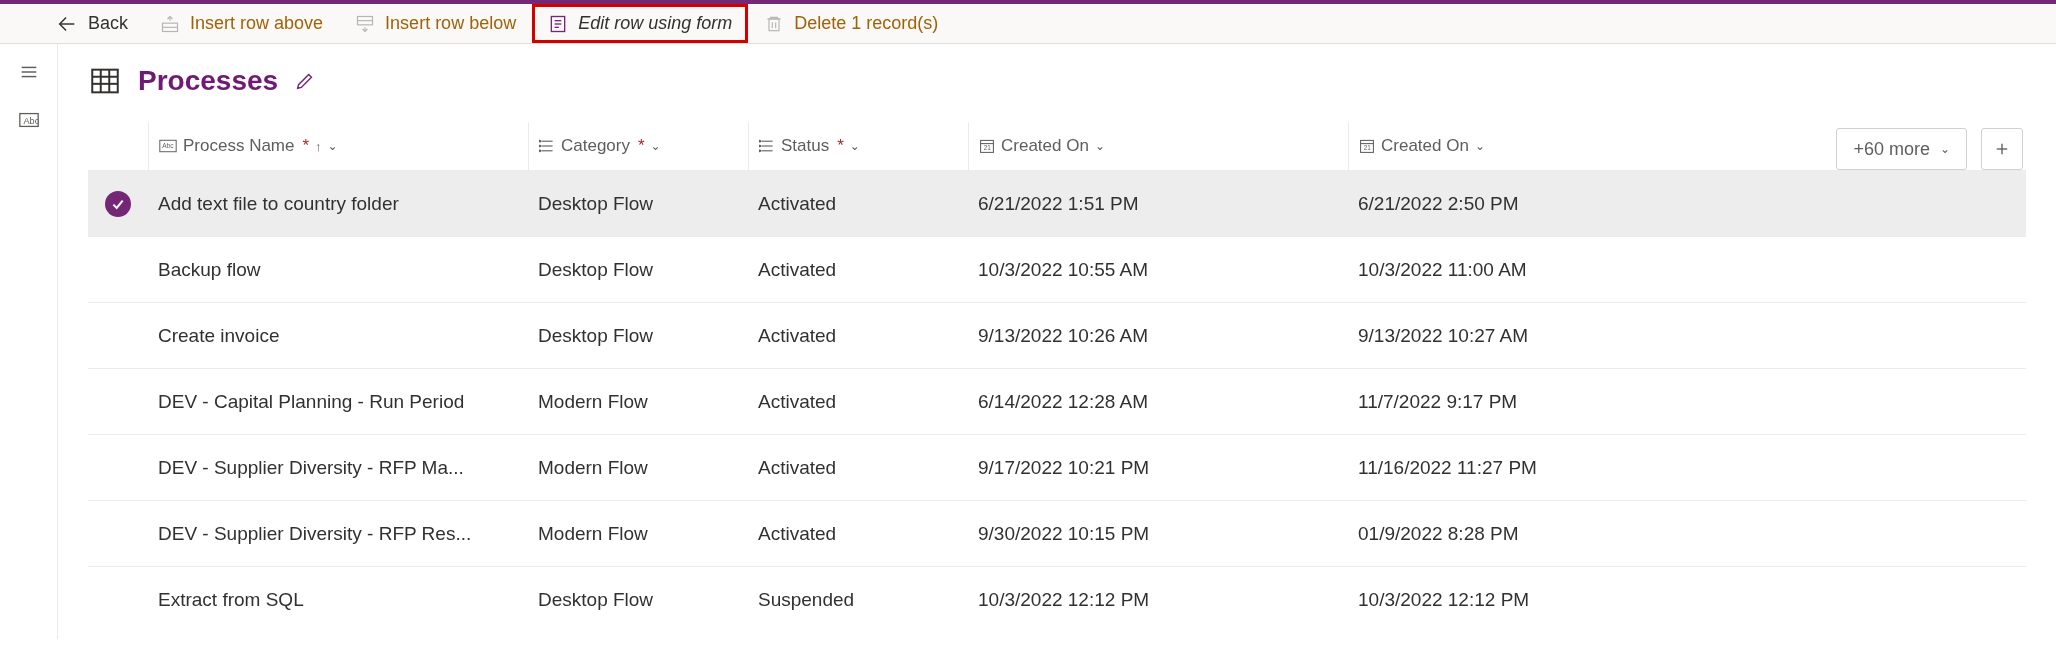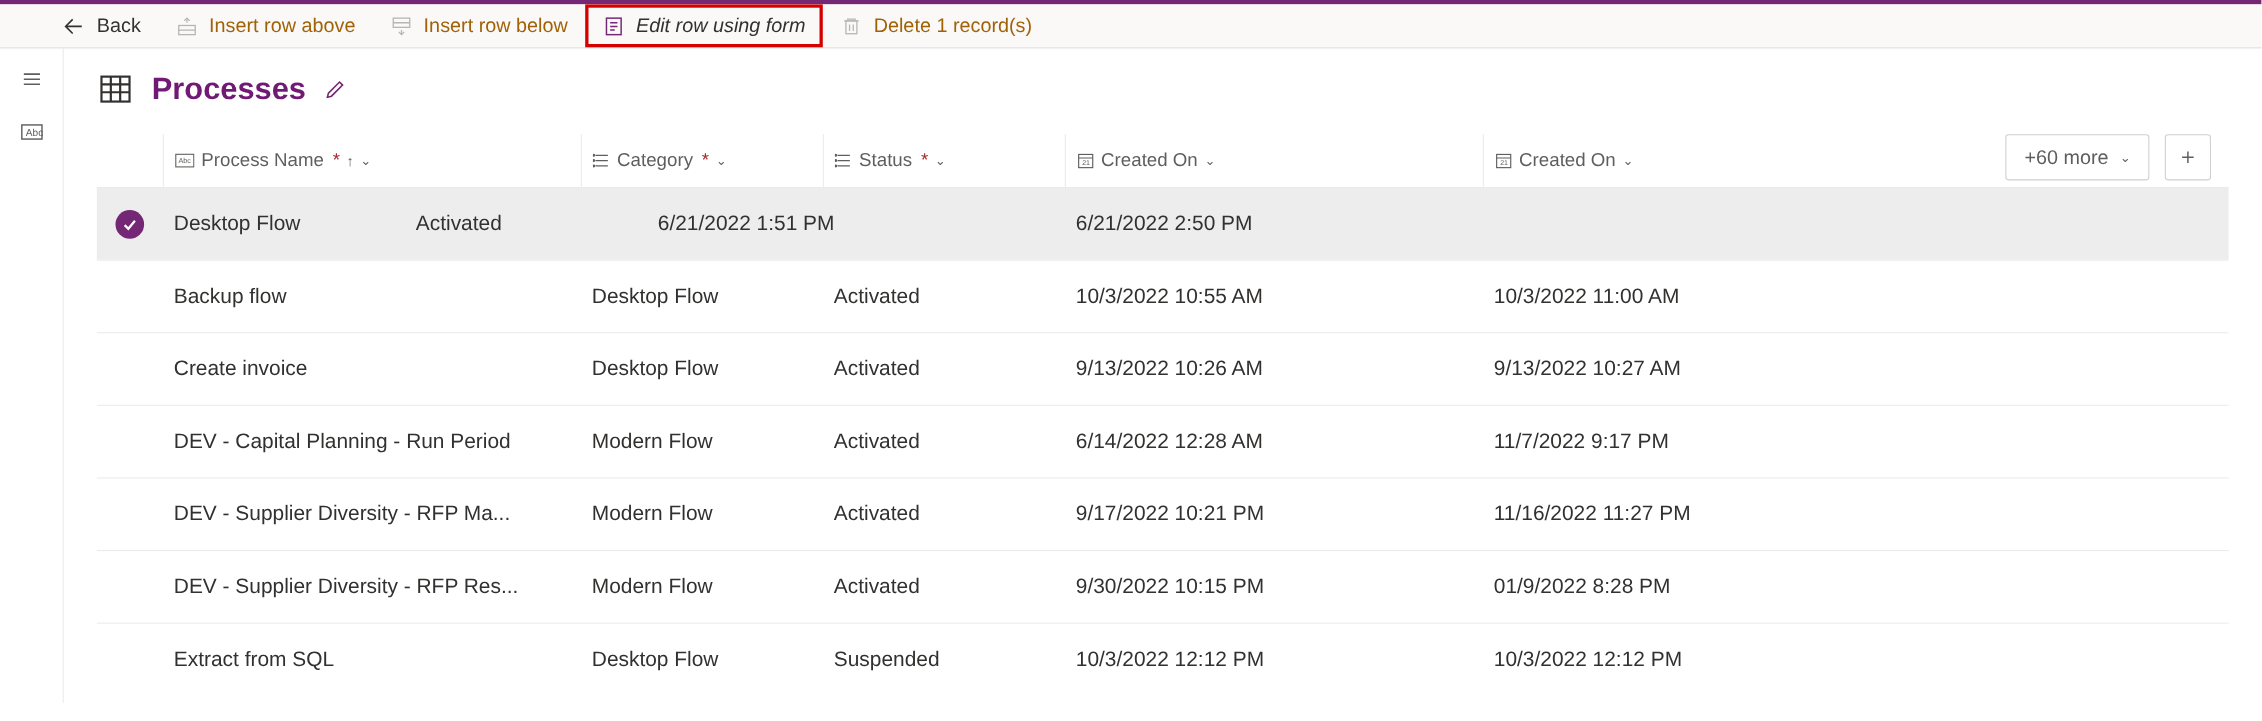--- a/index.html
+++ b/index.html
@@ -130,25 +130,25 @@
   }
   .checkmark-circle {
     width: 26px; height: 26px;
     border-radius: 50%;
     background: #742774;
     display:flex; align-items:center; justify-content:center;
   }
 
   .more-pill {
     position: absolute;
-    right: 16px;
+    right: 3px;
     top: 0;
     height: 48px;
     display: flex;
-    align-items: flex-start;
+    align-items: flex-end;
     gap: 14px;
     background: #fff;
   }
   .more-btn {
     border: 1px solid #d2d0ce;
     border-radius: 3px;
     height: 42px;
     padding: 0 16px;
     display: flex;
     align-items: center;
@@ -356,20 +356,21 @@
 
       <div class="data-rows" id="rows-container">
           <div class="row selected">
             <div class="selcol">
               <div class="checkmark-circle">
                 <svg width="16" height="16" viewBox="0 0 24 24" fill="none" stroke="#fff" stroke-width="3">
                   <polyline points="5,13 10,18 19,7"></polyline>
                 </svg>
               </div>
             </div>
+            <div class="cell col-name">Add text file to country folder</div>
             <div class="cell col-cat">Desktop Flow</div>
             <div class="cell col-stat">Activated</div>
             <div class="cell col-co">6/21/2022 1:51 PM</div>
             <div class="cell col-mo">6/21/2022 2:50 PM</div>
           </div>
           <div class="row">
             <div class="selcol"></div>
             <div class="cell col-name">Backup flow</div>
             <div class="cell col-cat">Desktop Flow</div>
             <div class="cell col-stat">Activated</div>

